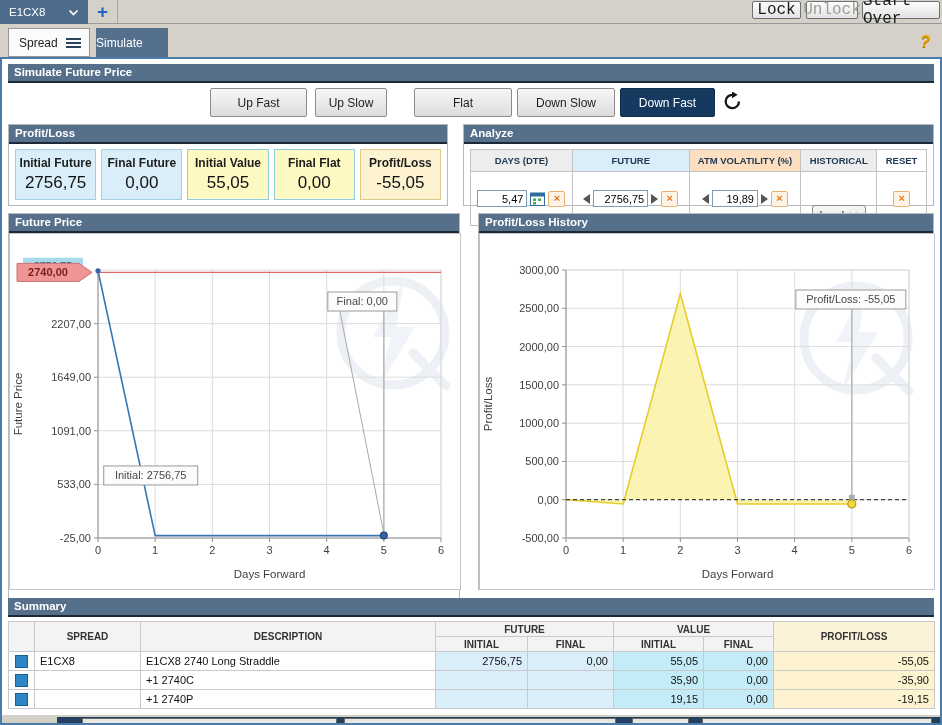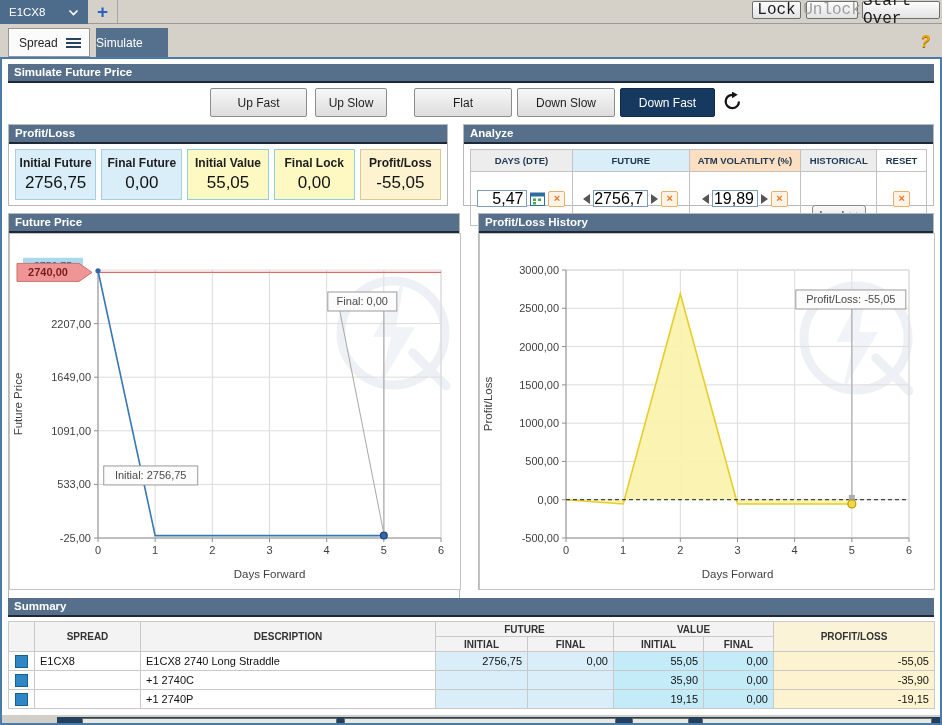--- a/index.html
+++ b/index.html
@@ -46,21 +46,21 @@
   .pl-cell .val { font-size:17px; color:#111; margin-top:3px; }
 
   table.an { border-collapse:collapse; margin:5px 6px; table-layout:fixed; }
   table.an th, table.an td { border:1px solid #c2c2c2; }
   table.an th { height:22px; font-size:9.5px; color:#203a54; background:#ededed; white-space:nowrap; }
   table.an th.blue { background:#d9eef9; }
   table.an th.peach { background:#fbdfc0; }
   table.an th.white { background:#fff; }
   table.an td { height:29px; }
   .ctl { display:flex; align-items:center; justify-content:center; gap:3px; }
-  .num-input { height:17px; border:1px solid #7f9db9; font-size:16px; text-align:right; padding-right:3px;
+  .num-input { height:17px; border:1px solid #7f9db9; font-size:11px; text-align:right; padding-right:3px;
     font-family:"Liberation Sans",sans-serif; background:#fff; }
   .xbtn { width:17px; height:16px; background:#fdf3e6; border:1px solid #e8b06a; border-radius:2px;
     color:#e5771e; font-weight:bold; font-size:11px; line-height:13px; text-align:center; }
   .tri-l { width:0; height:0; border-top:5px solid transparent; border-bottom:5px solid transparent; border-right:7px solid #555; }
   .tri-r { width:0; height:0; border-top:5px solid transparent; border-bottom:5px solid transparent; border-left:7px solid #555; }
   .load-btn { height:20px; width:54px; background:linear-gradient(#f8f8f8,#e3e3e3); border:1px solid #8a8a8a;
     border-radius:3px; font-size:11px; color:#222; display:flex; align-items:center; justify-content:center; gap:5px;margin-top:33px; }
 
   svg text { font-family:"Liberation Sans", sans-serif; }
 
@@ -137,21 +137,21 @@
       </div>
       <div class="pl-cell">
         <div class="lab">Final Future</div>
         <div class="val">0,00</div>
       </div>
       <div class="pl-cell cyan">
         <div class="lab">Initial Value</div>
         <div class="val">55,05</div>
       </div>
       <div class="pl-cell cyan">
-        <div class="lab">Final Lock</div>
+        <div class="lab">Final Flat</div>
         <div class="val">0,00</div>
       </div>
       <div class="pl-cell cream">
         <div class="lab">Profit/Loss</div>
         <div class="val">-55,05</div>
       </div>
     </div>
   </div>
 
   <div class="panel" style="left:461px;top:65px;width:471px;height:82px;">

